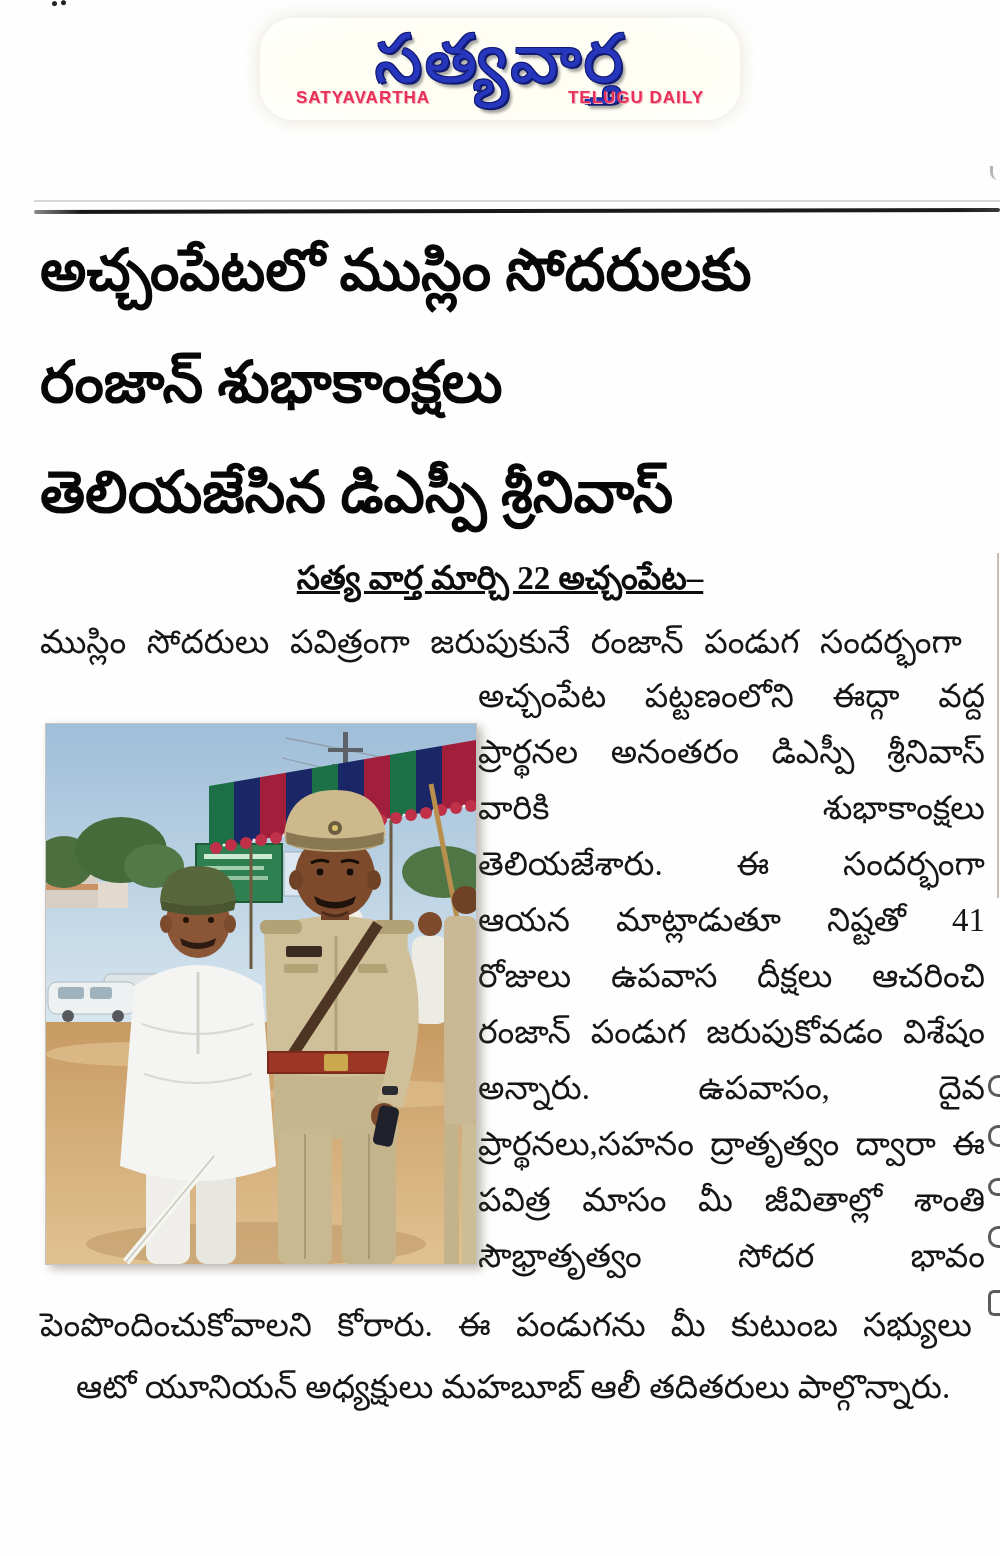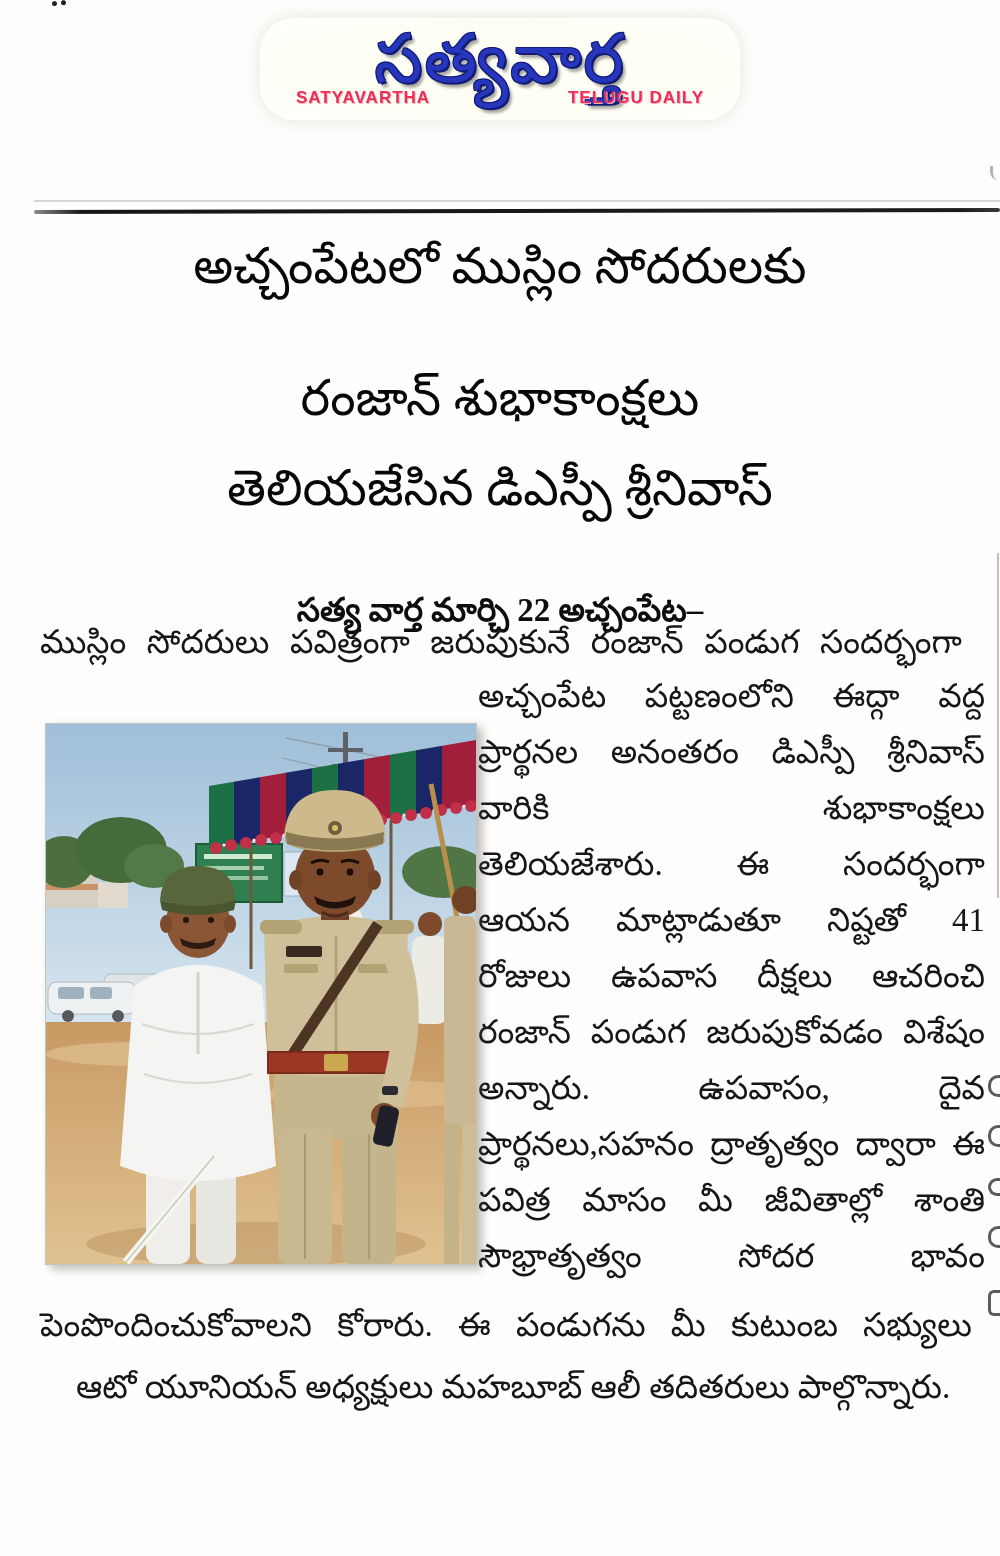--- a/index.html
+++ b/index.html
@@ -27,28 +27,28 @@
   }
   
   .divider{
     position:absolute;top:209px;left:34px;width:966px;height:4px;border-radius:3px;
     background:linear-gradient(90deg,#8a8a8a 0%,#161616 5%,#1c1c1c 96%,#3a3a3a 100%);
     transform:rotate(-0.12deg);
   }
   .divider-haze{position:absolute;top:200px;left:34px;width:966px;height:2px;background:#d9d7d2;}
   
   .headline{
-    position:absolute;left:40px;width:920px;text-align:center;
-    font-weight:normal;color:#070707;font-size:50px;line-height:1.2;white-space:nowrap;
-  }
-  .hl1{top:236px;} .hl2{top:368px;} .hl3{top:458px;}
+    position:absolute;left:40px;width:920px;
+    font-weight:bold;color:#070707;font-size:58px;line-height:1.2;white-space:nowrap;
+  }
+  .hl1{top:236px;} .hl2{top:348px;} .hl3{top:458px;}
   
   .dateline{
-    position:absolute;top:592px;left:40px;width:920px;text-align:center;
-    font-weight:bold;font-size:33px;color:#0d0d0d;
+    position:absolute;top:560px;left:40px;width:920px;text-align:center;
+    font-weight:bold;font-size:33px;color:#0d0d0d;text-decoration:underline;
   }
   
   .body-line{
     font-size:33px;color:#161616;
     text-align:justify;text-align-last:justify;
   }
   .intro-line{position:absolute;top:616px;left:40px;width:922px;line-height:52px;}
   .col{position:absolute;top:668px;left:478px;width:507px;}
   .col .body-line{line-height:56px;height:56px;overflow:visible;}
   .bottom{position:absolute;top:1294px;left:40px;width:932px;}

